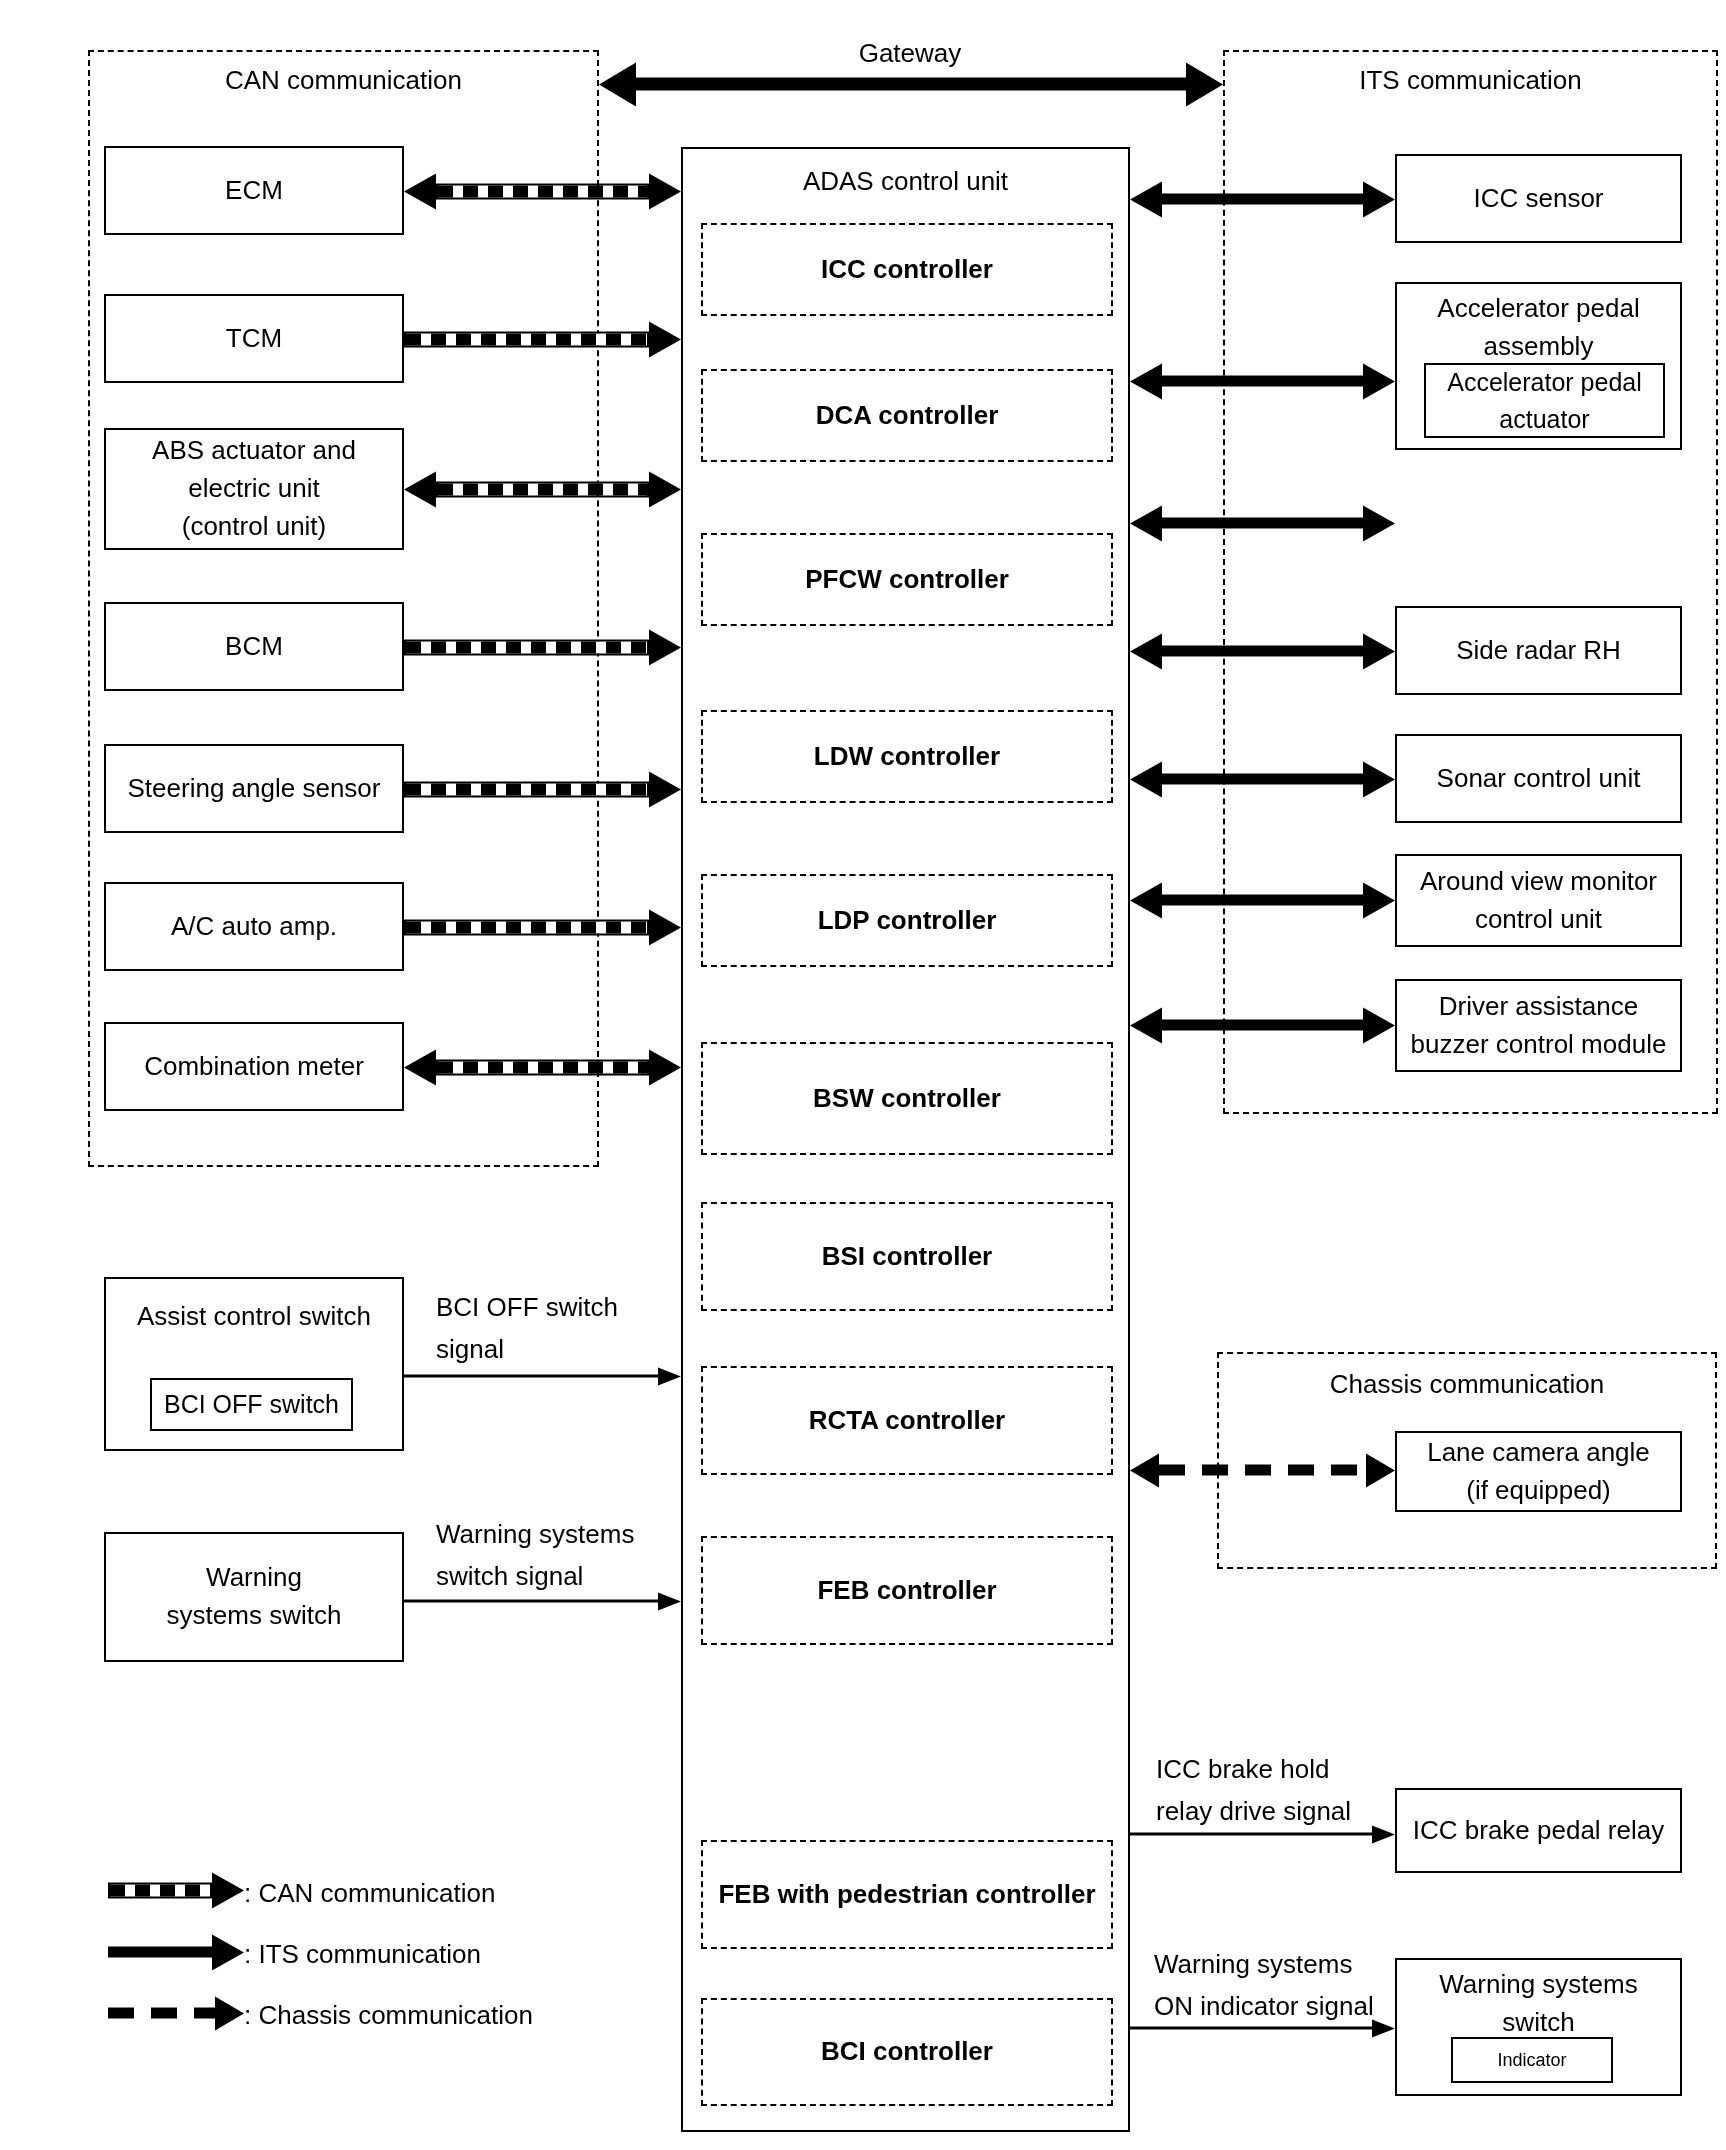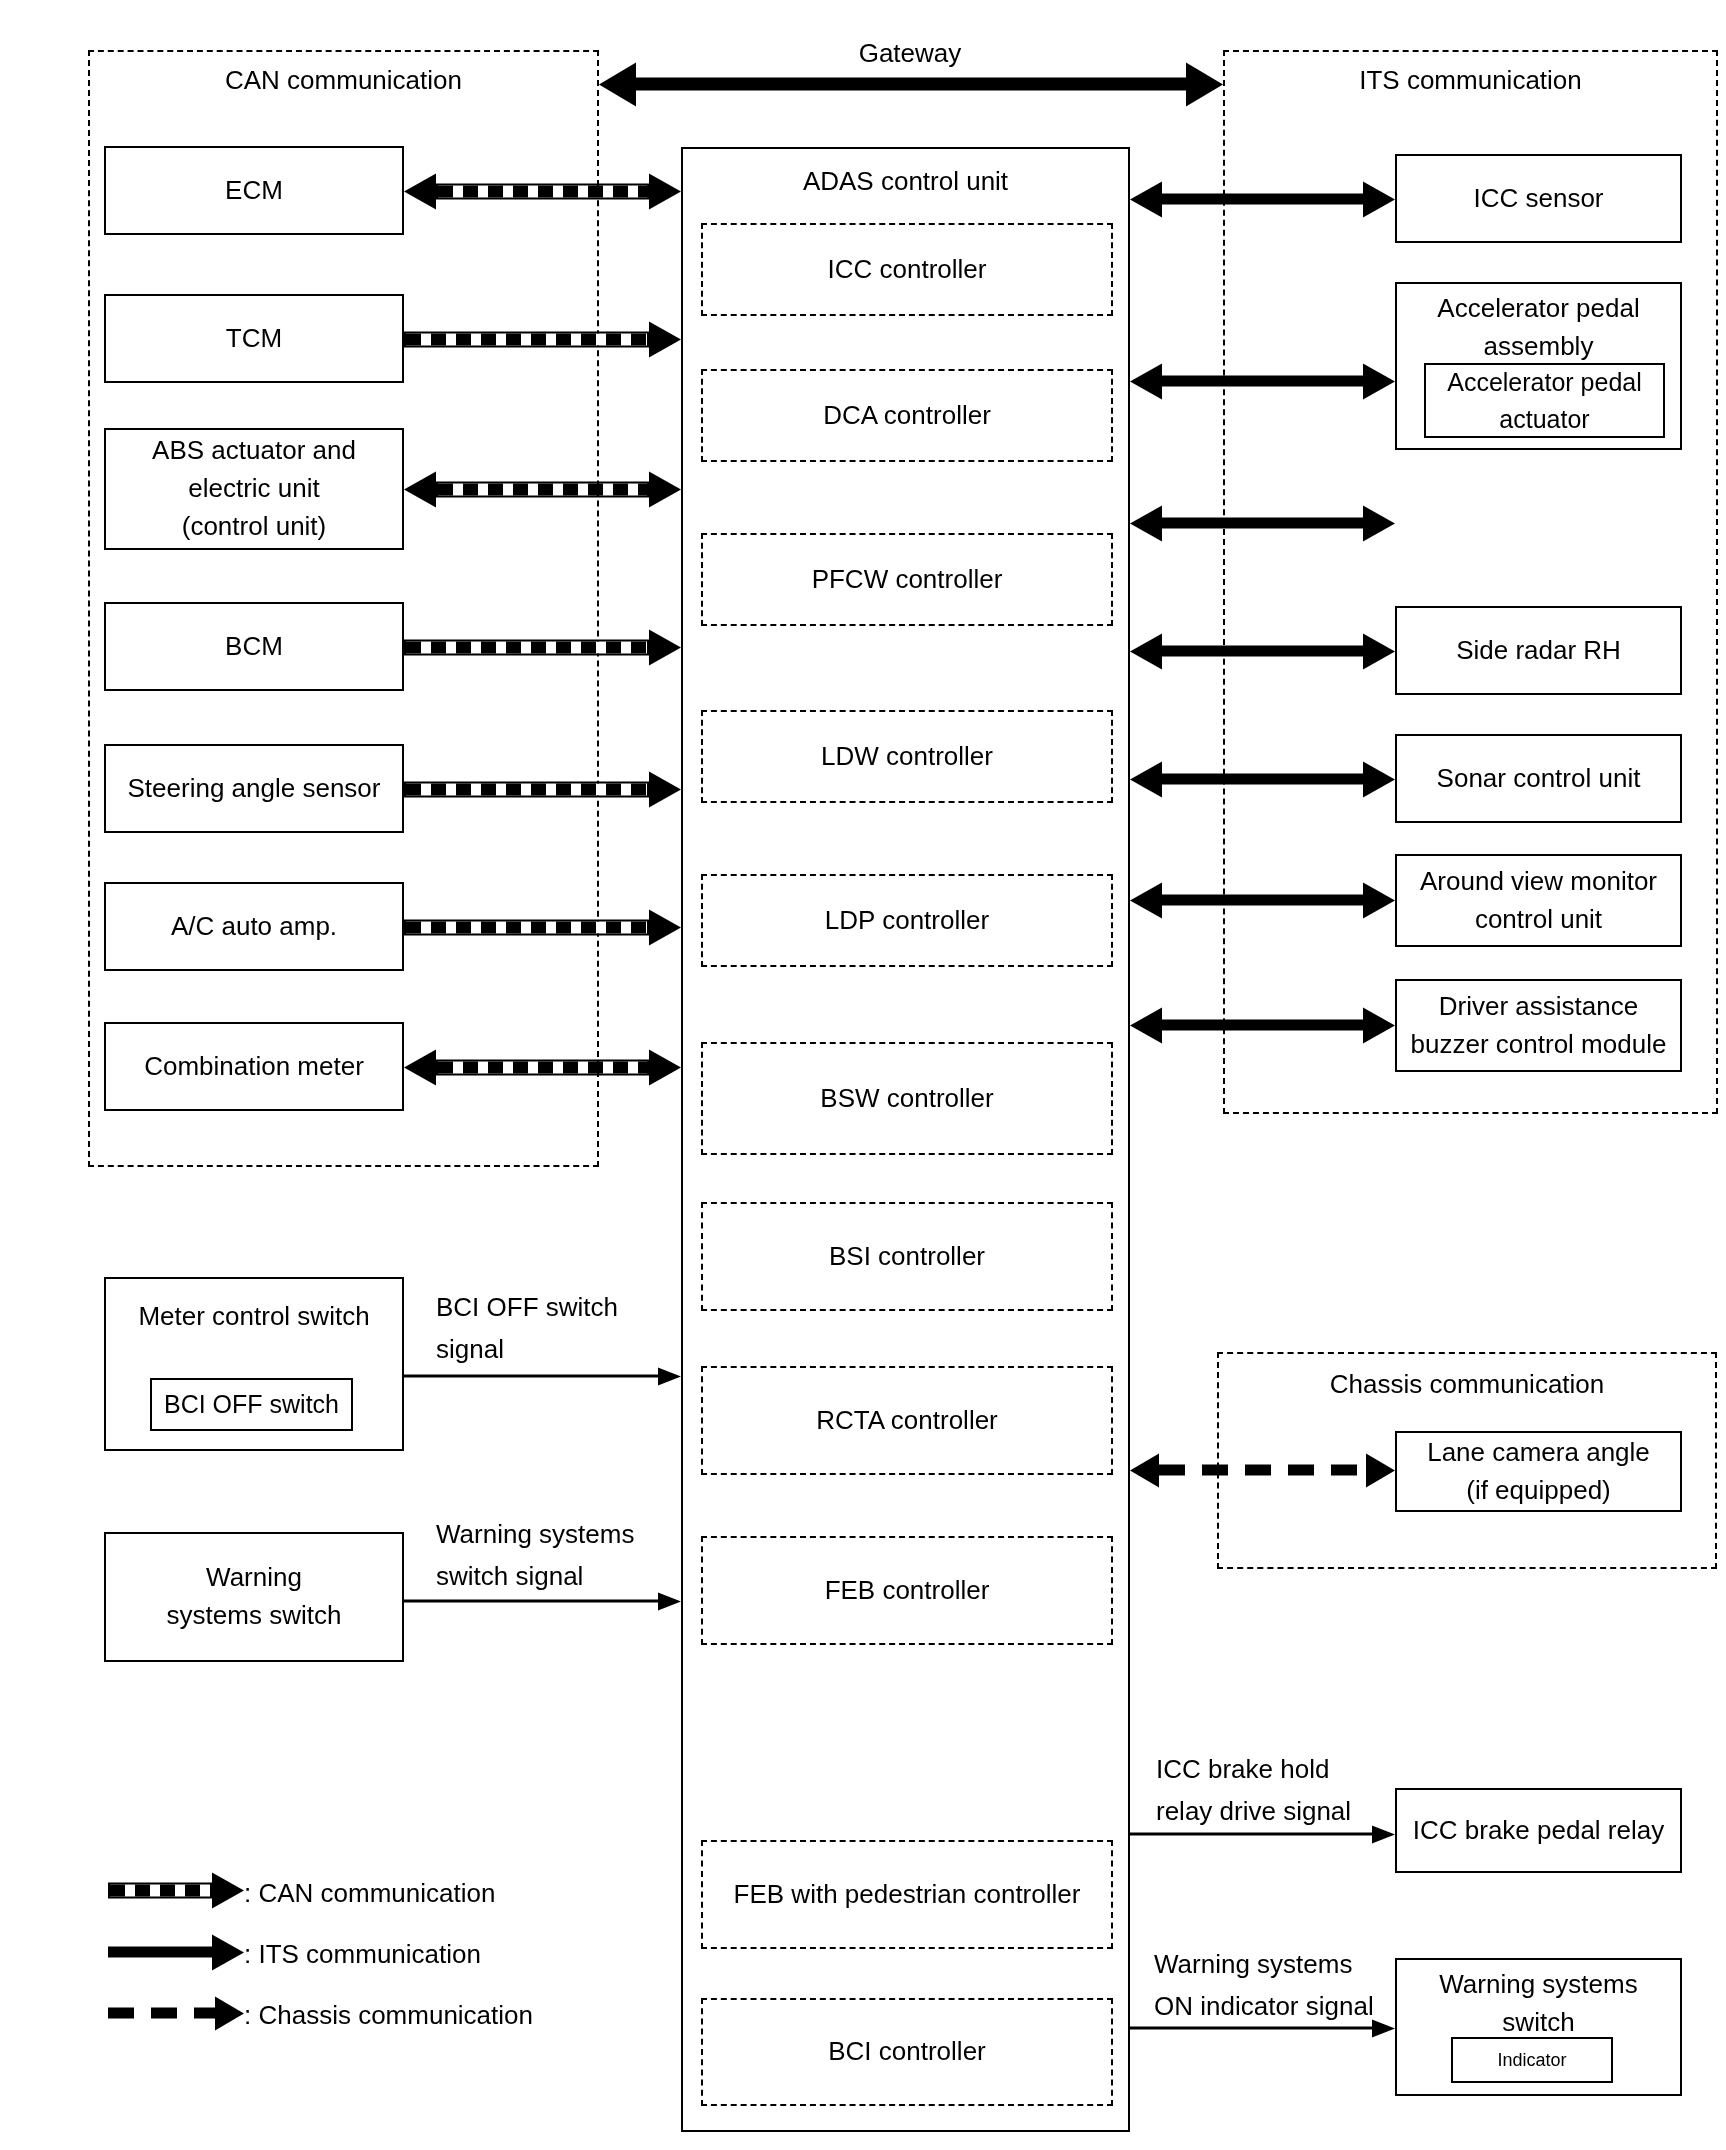--- a/index.html
+++ b/index.html
@@ -2,21 +2,21 @@
 <html style="font-size:13px"><head>
 <meta charset="utf-8">
 <style>
   html,body{margin:0;padding:0;background:#ffffff;}
   body{font-family:"Liberation Sans", sans-serif;color:#000;}
   .canvas{position:relative;width:1727px;height:2151px;background:#fff;overflow:hidden;margin-left:27px;}
 
   
   .panel{position:absolute;border:2.4px dashed #000;box-sizing:border-box;background:transparent;}
   .box{position:absolute;border:2.4px solid #000;box-sizing:border-box;background:#fff;}
-  .dbox{position:absolute;border:2.4px dashed #000;box-sizing:border-box;background:#fff;}
+  .dbox{position:absolute;border:2.4px dashed #000;box-sizing:border-box;background:#fff;font-weight:bold;}
 
   
   .lbl{position:absolute;display:flex;align-items:center;justify-content:center;
        text-align:center;font-size:26px;line-height:1.45;white-space:pre-line;box-sizing:border-box;}
   .sig{position:absolute;font-size:26px;line-height:1.60;white-space:pre-line;text-align:left;}
 
   
   .arrow{position:absolute;display:flex;align-items:center;height:45px;transform:translateY(-50%);}
   .bar{flex:1 1 auto;}
   .bar.can{height:12px;border:2.4px solid #000;background:repeating-linear-gradient(90deg,#000 0 14.6px,#fff 14.6px 25px);}
@@ -162,21 +162,21 @@
 
   <div class="box lbl" style="left:1368px;top:1431px;width:287px;height:81px">Lane camera angle
 (if equipped)</div>
   <div class="arrow" style="left:1103px;top:1470px;width:265px">
       <span class="hd hl chassis"></span>
       <span class="bar chassis"></span>
       <span class="hd hr chassis"></span>
     </div>
 
   <div class="box" style="left:77px;top:1277px;width:300px;height:174px"></div>
-  <div class="lbl" style="left:77px;top:1299px;width:300px;height:36px">Meter control switch</div>
+  <div class="lbl" style="left:77px;top:1299px;width:300px;height:36px">Assist control switch</div>
   <div class="box lbl" style="left:123px;top:1378px;width:203px;height:53px;font-size:25px">BCI OFF switch</div>
 
   <div class="box lbl" style="left:77px;top:1532px;width:300px;height:130px">Warning
 systems switch</div>
 
   <div class="sig" style="left:409px;top:1287px;width:243px">BCI OFF switch
 signal</div>
   <div class="arrow" style="left:377px;top:1376px;width:277px">
       <span class="bar thin"></span>
       <span class="hd hr thin"></span>

